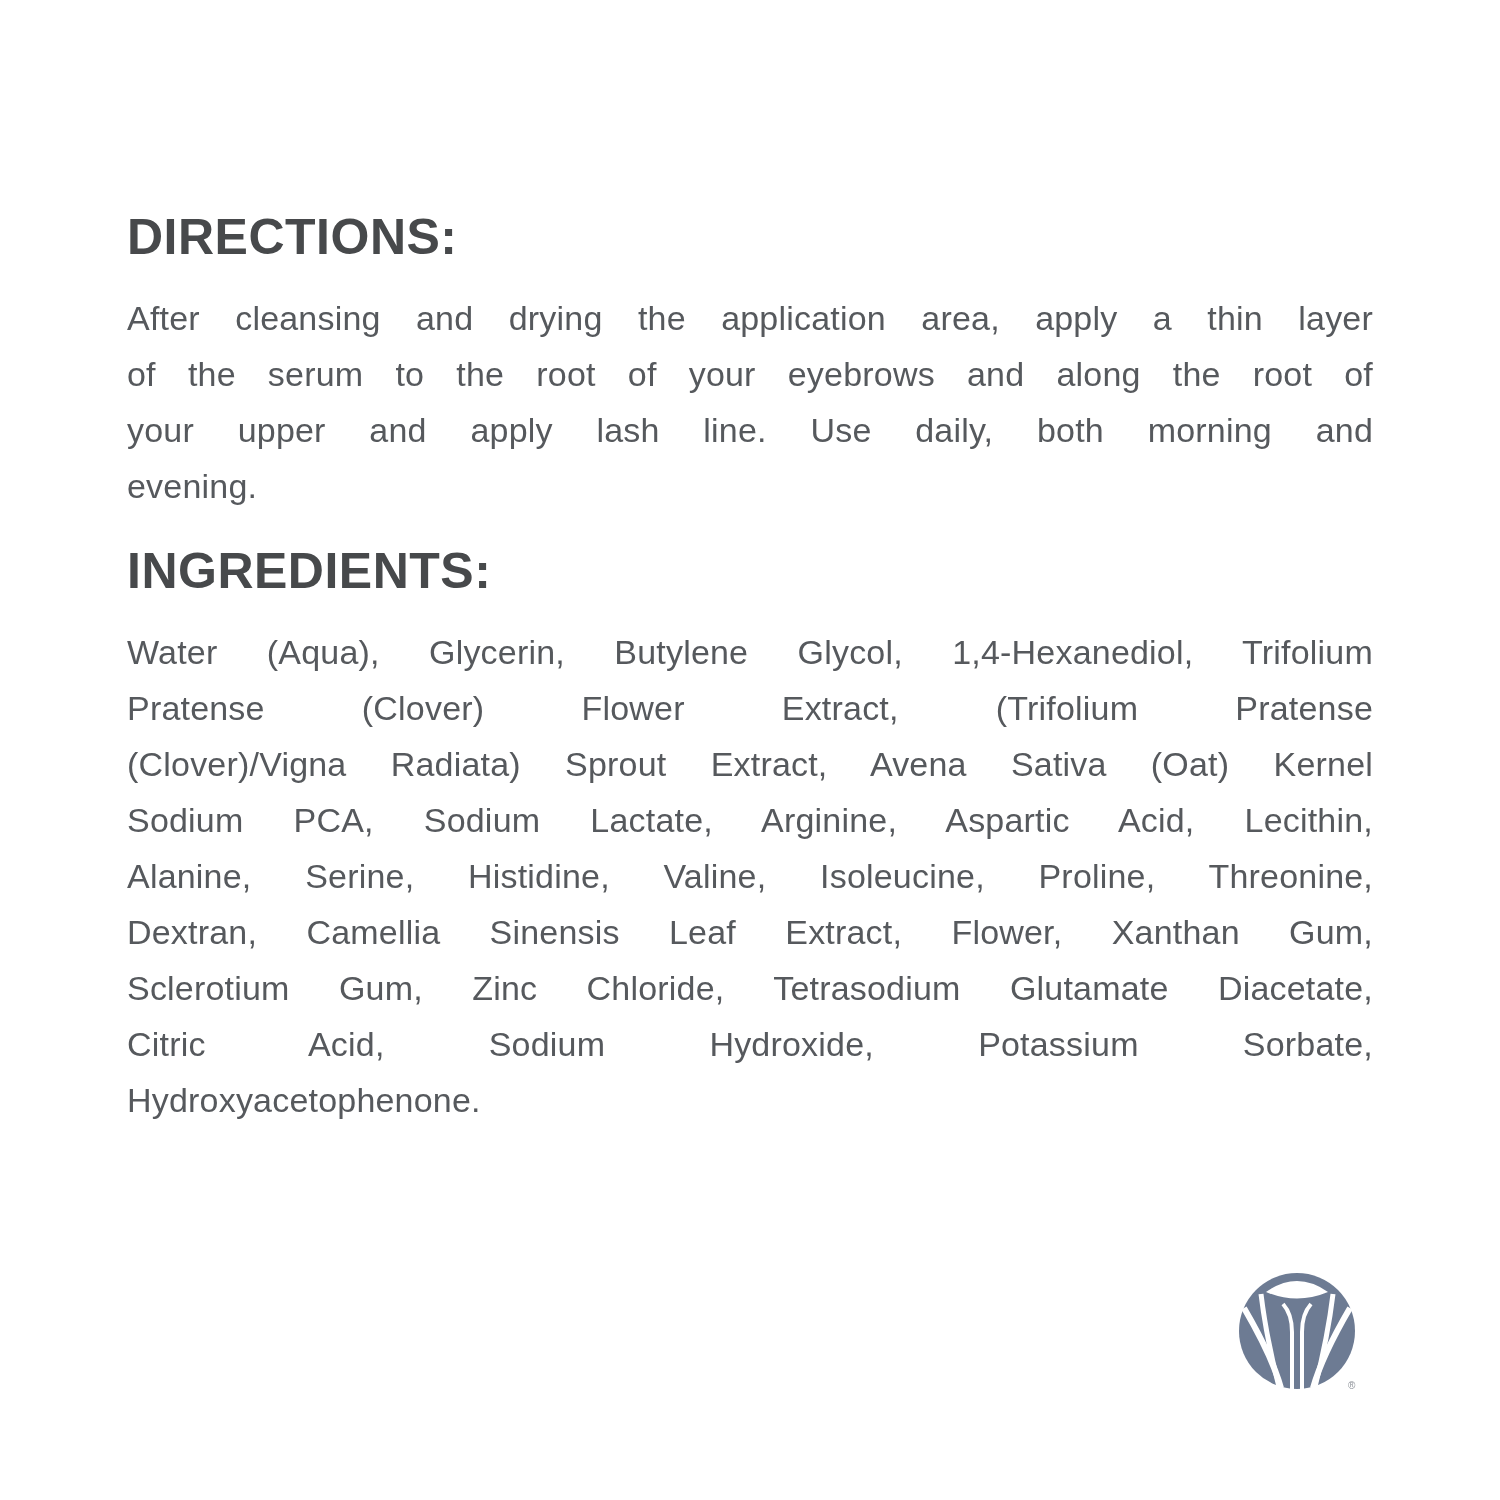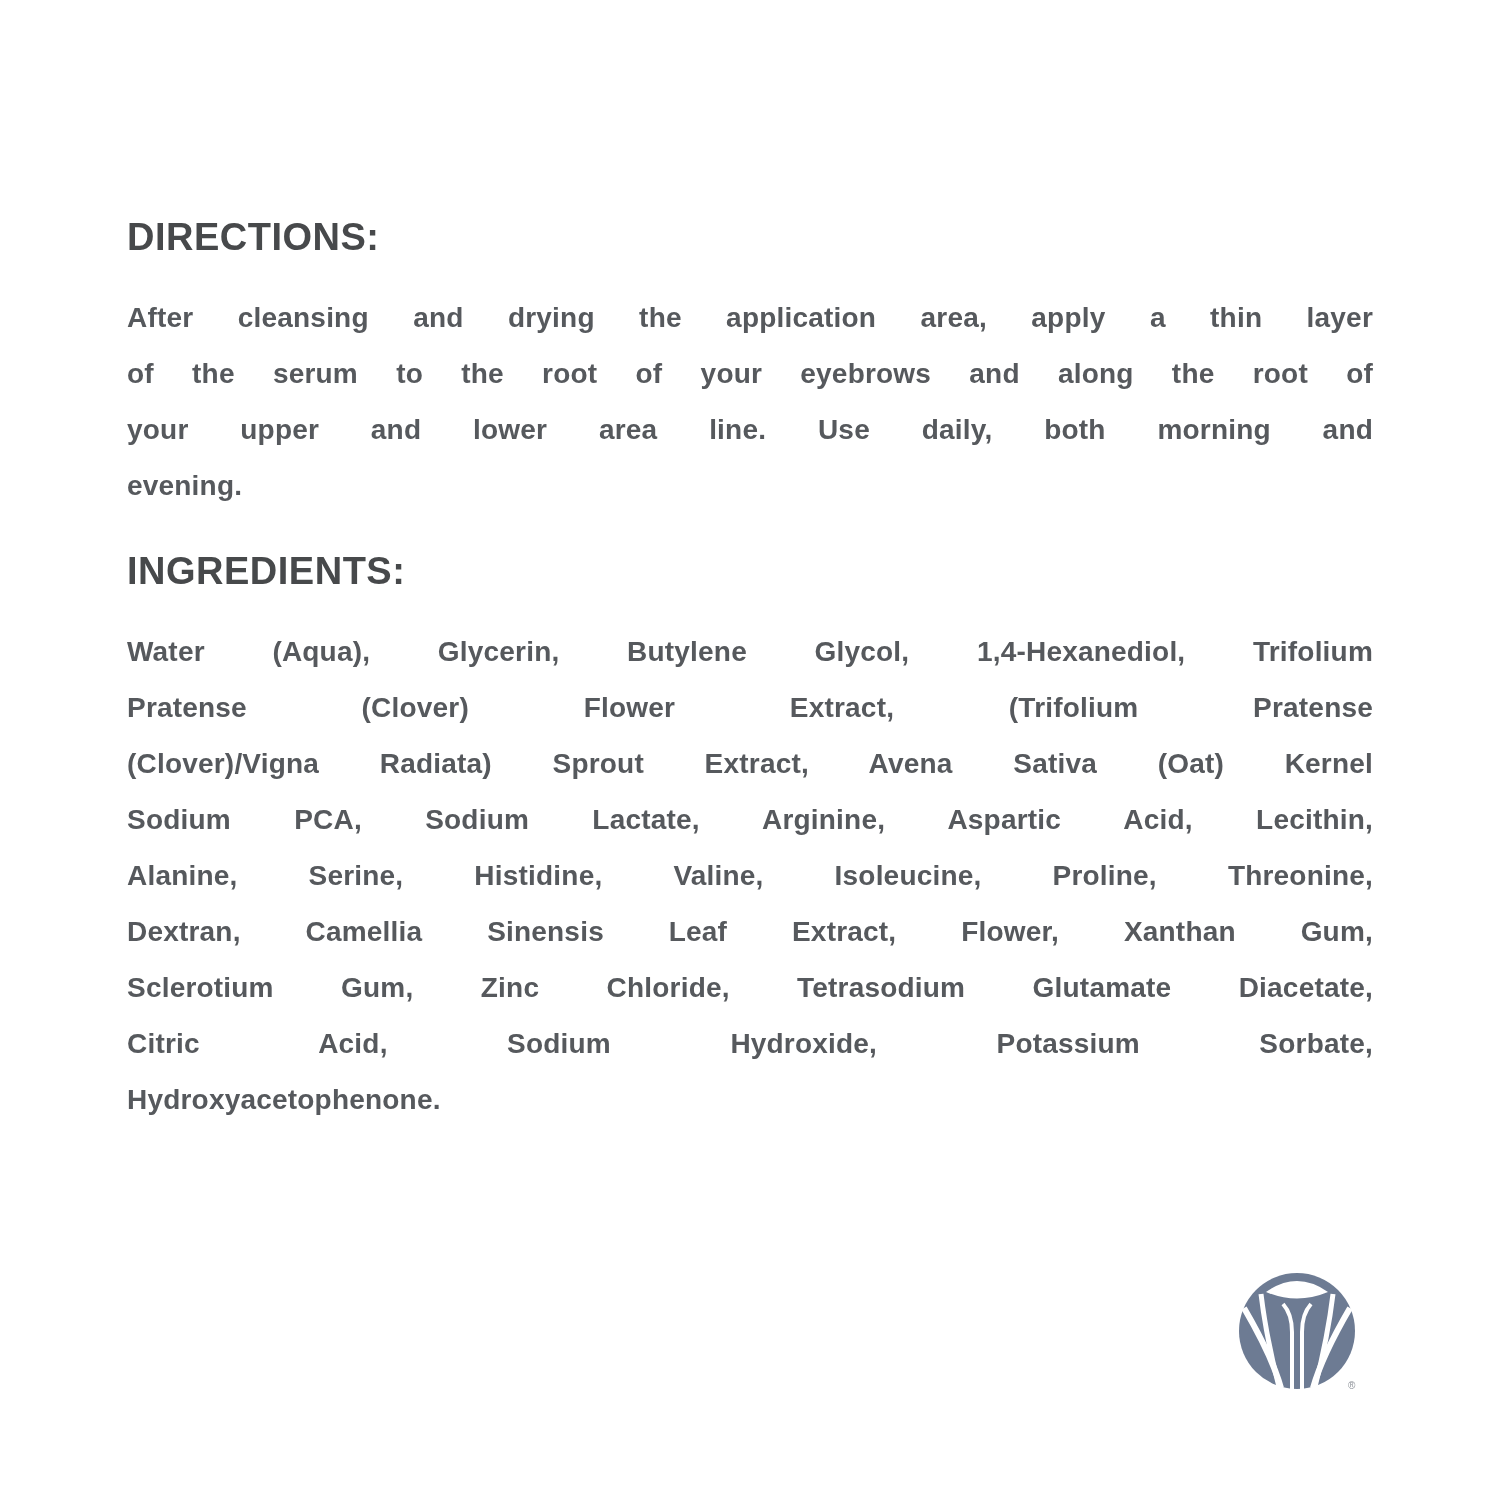--- a/index.html
+++ b/index.html
@@ -15,42 +15,41 @@
     overflow: hidden;
     font-family: "Liberation Sans", sans-serif;
   }
   .content {
     position: absolute;
     left: 127px;
     top: 214px;
     width: 1246px;
   }
   .section-heading {
-    font-size: 38px;
+    font-size: 50px;
     line-height: 46px;
     font-weight: 700;
     color: #47494b;
     letter-spacing: 0.5px;
     margin: 0 0 30px 0;
   }
   .section-heading.ingredients {
     margin-top: 34px;
   }
   .para {
     margin: 0 0 34px 0;
   }
   .para .line {
-    font-size: 28px;
+    font-size: 34px;
     line-height: 56px;
     color: #56595d;
     letter-spacing: 0.2px;
     text-align: justify;
     text-align-last: justify;
     width: 100%;
-    font-weight: bold;
   }
   .para .line.last {
     text-align: right;
     text-align-last: left;
   }
   .brand-logo {
     position: absolute;
     left: 1236px;
     top: 1270px;
     width: 124px;
@@ -67,21 +66,21 @@
 <body>
 
 <div class="page">
   <div class="content">
 
     <h2 class="section-heading">DIRECTIONS:</h2>
 
     <div class="para">
         <div class="line">After cleansing and drying the application area, apply a thin layer</div>
         <div class="line">of the serum to the root of your eyebrows and along the root of</div>
-        <div class="line">your upper and lower area line. Use daily, both morning and</div>
+        <div class="line">your upper and apply lash line. Use daily, both morning and</div>
         <div class="line last">evening.</div>
       </div>
 
     <h2 class="section-heading ingredients">INGREDIENTS:</h2>
 
     <div class="para">
         <div class="line">Water (Aqua), Glycerin, Butylene Glycol, 1,4-Hexanediol, Trifolium</div>
         <div class="line">Pratense (Clover) Flower Extract, (Trifolium Pratense</div>
         <div class="line">(Clover)/Vigna Radiata) Sprout Extract, Avena Sativa (Oat) Kernel</div>
         <div class="line">Sodium PCA, Sodium Lactate, Arginine, Aspartic Acid, Lecithin,</div>

